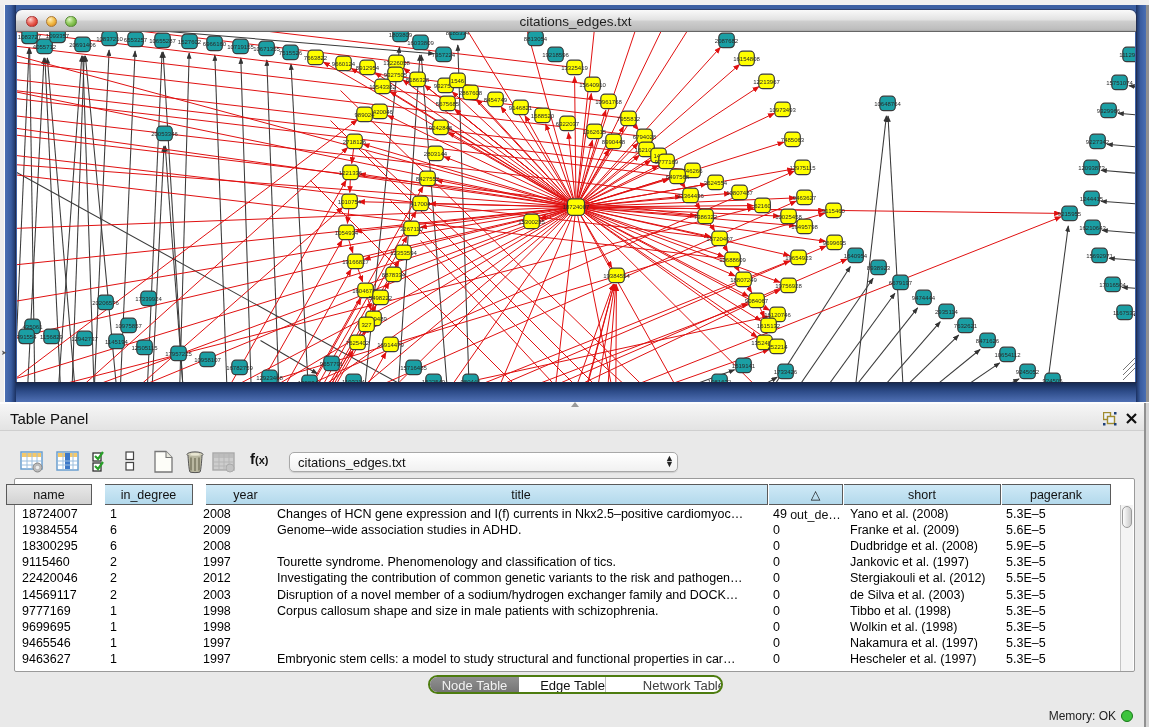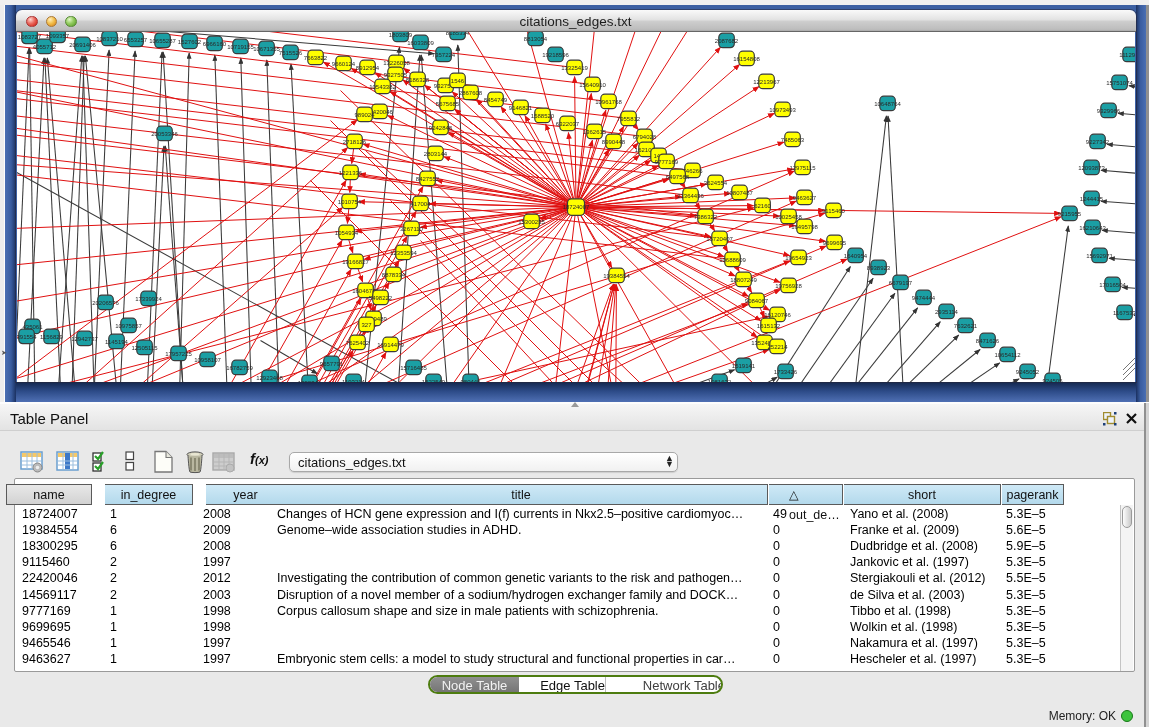--- a/index.html
+++ b/index.html
@@ -38,23 +38,23 @@
 #combotext{left:298px;top:455px;font-size:13px;color:#111}
 #stepper{left:665px;top:455px;font-size:9px;color:#222;line-height:6px;letter-spacing:0}
 
 #tblwrap{left:14px;top:478px;width:1121px;height:194px;background:#fff;border:1px solid #9a9a9a;border-radius:2px}
 .hd{top:483.5px;height:21.5px;border-right:1px solid #5a5a5a;border-top:1px solid #5a5a5a;border-bottom:1px solid #5a5a5a;
  background:linear-gradient(#cfe9f6,#b3d9ec);font-size:12.5px;color:#111;text-align:center;line-height:20px}
 #h0{left:6px;width:86px;background:linear-gradient(#e8e8e8,#d2d2d2);border-left:1px solid #5a5a5a}
 #h1{left:105px;width:88px}
 #h2{left:206px;width:80px}
 #h3{left:275px;width:493px}
-#h4{left:769px;width:74px;text-align:left;padding-left:20px}
+#h4{left:769px;width:74px;text-align:center;padding-left:20px}
 #h5{left:844px;width:157px}
-#h6{left:1002px;width:62px}
+#h6{left:1002px;width:109px}
 .row{position:absolute;left:0;top:0;width:1118px;height:16.2px;font-size:12.5px;color:#000;white-space:nowrap}
 .row span{position:absolute;top:0;overflow:hidden;display:block;height:16.2px}
 .c0{left:22px;width:82px}.c1{left:110px;width:80px}.c2{left:203px;width:70px}
 .c3{left:277px;width:489px}.c4{left:773px;width:68px}.c5{left:850px;width:150px}
 .c6{left:1006px;width:80px}
 #vscroll{left:1120px;top:505px;width:13px;height:166px;background:#f4f4f4;border-left:1px solid #c4c4c4}
 #vthumb{left:1121.5px;top:506px;width:10px;height:22px;border-radius:5px;background:linear-gradient(90deg,#fdfdfd,#c9c9c9);border:1px solid #9a9a9a}
 
 #tabs{left:428px;top:674.5px;width:295px;height:19px;border:2px solid #4d7c0f;border-radius:9.5px;background:#fff;overflow:hidden}
 #seg1{left:0;top:0;width:89px;height:19px;background:linear-gradient(#909090,#6e6e6e);color:#f2f2f2;text-align:center;font-size:13px;line-height:18px}
@@ -645,21 +645,21 @@
       <path d="M4 6c0 0 1 15.5 2 16 1.5 .8 8.5 .8 10 0 1-.5 2-16 2-16" fill="#b9b7a0" stroke="#555"></path>
       <path d="M7 7.5v13M11 8v13M15 7.5v13" stroke="#77755e" stroke-width="1.4"></path>
       <ellipse cx="11" cy="4.2" rx="4.5" ry="1.2" fill="#e8e6d2"></ellipse>
     </svg></div>
 <div class="abs ic" style="left:212px"><svg width="24" height="24">
       <rect x="1" y="3" width="21" height="17" fill="#cdcdcd" stroke="#a8a8a8" stroke-width="1.4"></rect>
       <rect x="2" y="4" width="19" height="4" fill="#bdbdbd"></rect>
       <path d="M2 12h19M2 16h19M7 4v15M12 4v15M17 4v15" stroke="#b5b5b5" stroke-width="1" fill="none"></path>
       <circle cx="18" cy="18" r="4" fill="#c2c2c2" stroke="#ababab"></circle>
     </svg></div>
-<div class="abs" style="left:250px;top:450px;font-size:15px;font-style:italic;font-weight:bold;color:#111">f<span style="font-size:11px">(x)</span></div>
+<div class="abs" style="left:250px;top:450px;font-size:15px;font-weight:bold;color:#111">f<span style="font-size:11px">(x)</span></div>
 <div class="abs" id="combo"></div>
 <div class="abs" id="combotext">citations_edges.txt</div>
 <div class="abs" id="stepper">▲<br>▼</div>
 <div class="abs" id="tblwrap"></div>
 <div class="abs hd" id="h0">name</div>
 <div class="abs hd" id="h1">in_degree</div>
 <div class="abs hd" id="h2">year</div>
 <div class="abs hd" id="h3">title</div>
 <div class="abs hd" id="h4">△ out_de…</div>
 <div class="abs hd" id="h5">short</div>
@@ -687,20 +687,21 @@
     <span class="c1">6</span>
     <span class="c2">2008</span>
     <span class="c4">0</span>
     <span class="c5">Dudbridge et al. (2008)</span>
     <span class="c6">5.9E–5</span>
   </div>
 <div class="row" style="top:555.1px">
     <span class="c0">9115460</span>
     <span class="c1">2</span>
     <span class="c2">1997</span>
+    <span class="c3">Tourette syndrome. Phenomenology and classification of tics.</span>
     <span class="c4">0</span>
     <span class="c5">Jankovic et al. (1997)</span>
     <span class="c6">5.3E–5</span>
   </div>
 <div class="row" style="top:571.3px">
     <span class="c0">22420046</span>
     <span class="c1">2</span>
     <span class="c2">2012</span>
     <span class="c3">Investigating the contribution of common genetic variants to the risk and pathogen…</span>
     <span class="c4">0</span>

